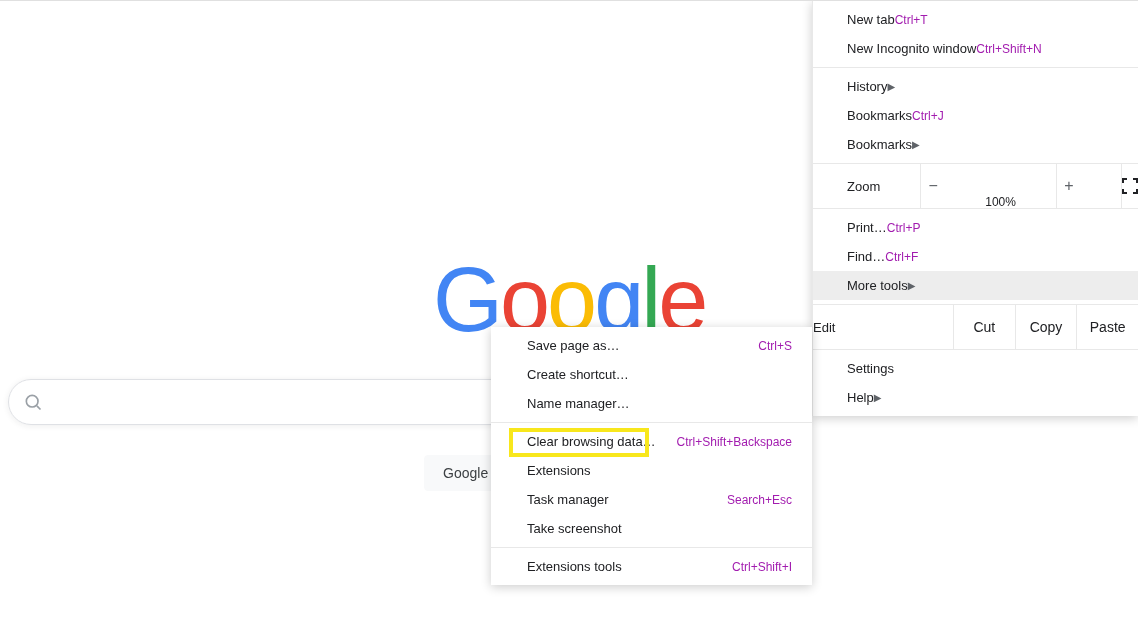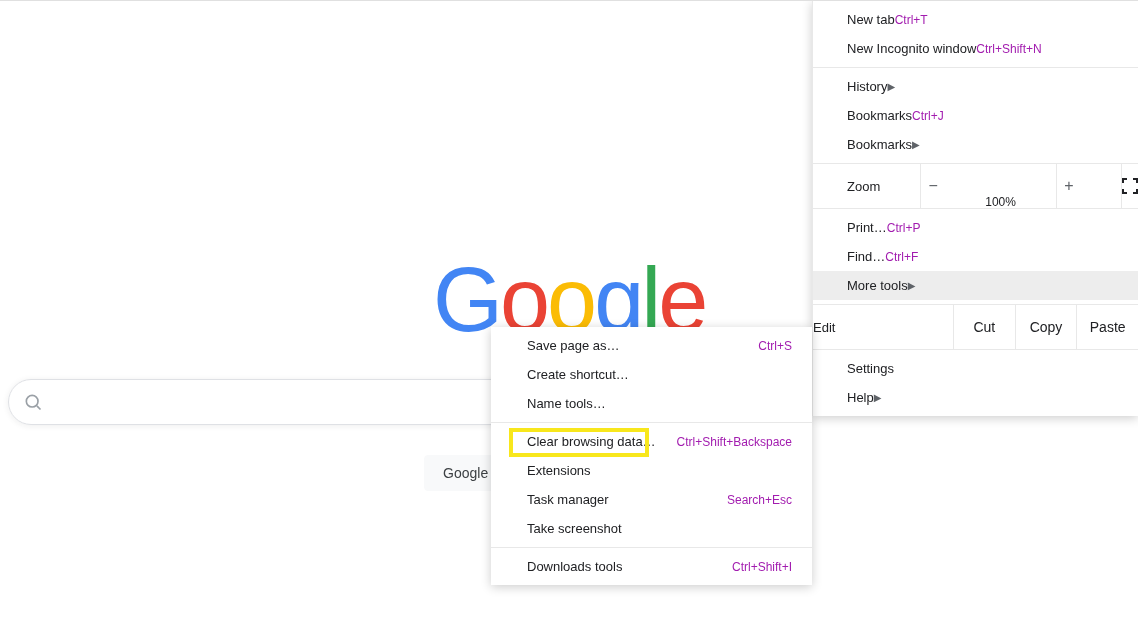--- a/index.html
+++ b/index.html
@@ -300,37 +300,37 @@
 
 <div class="submenu">
   <div class="sub-item">
     <span>Save page as…</span>
     <span class="menu-shortcut">Ctrl+S</span>
   </div>
   <div class="sub-item">
     <span>Create shortcut…</span>
   </div>
   <div class="sub-item">
-    <span>Name tools…</span>
+    <span>Name manager…</span>
   </div>
   <div class="sub-sep"></div>
   <div class="sub-item">
     <span>Clear browsing data…</span>
     <span class="menu-shortcut">Ctrl+Shift+Backspace</span>
   </div>
   <div class="sub-item">
     <span>Extensions</span>
   </div>
   <div class="sub-item">
     <span>Task manager</span>
     <span class="menu-shortcut">Search+Esc</span>
   </div>
   <div class="sub-item">
     <span>Take screenshot</span>
   </div>
   <div class="sub-sep"></div>
   <div class="sub-item">
-    <span>Downloads tools</span>
+    <span>Extensions tools</span>
     <span class="menu-shortcut">Ctrl+Shift+I</span>
   </div>
 </div>
 
 <div class="highlight-box"></div>
 
 </body></html>

